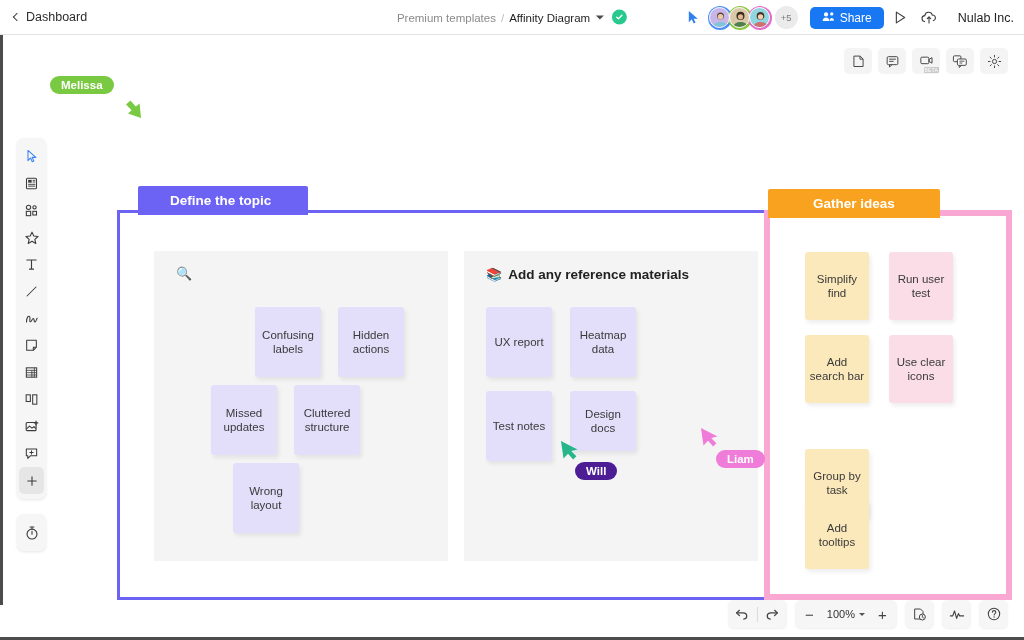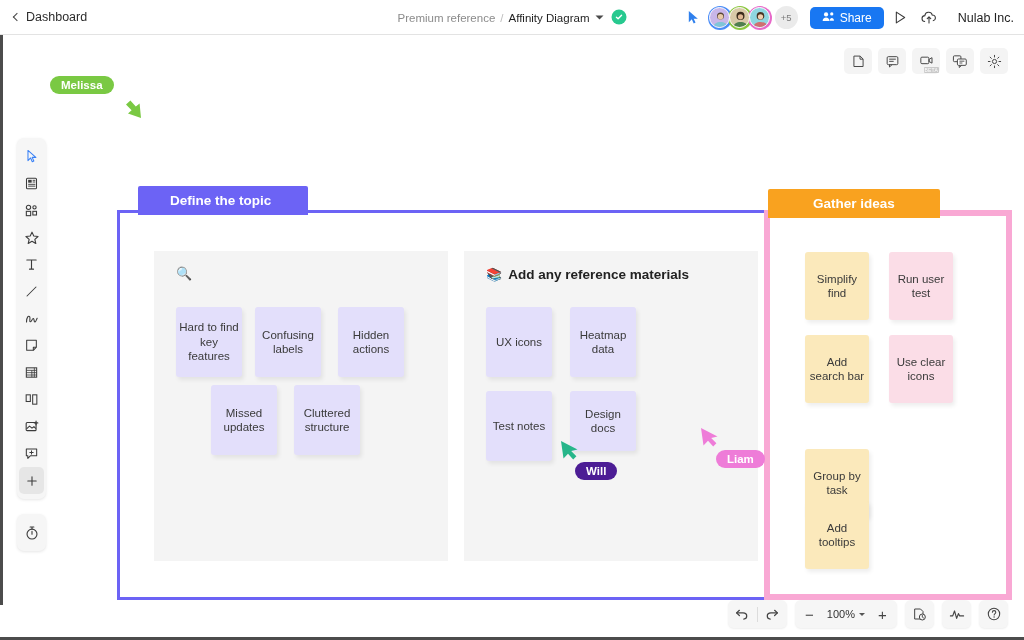--- a/index.html
+++ b/index.html
@@ -218,21 +218,21 @@
 
 <div id="app">
 
   <div class="topbar">
     <div class="back-btn">
       <span class="chev-left"></span>
       <span>Dashboard</span>
     </div>
 
     <div class="breadcrumb">
-      <span class="bc-muted">Premium reference</span>
+      <span class="bc-muted">Premium templates</span>
       <span class="bc-sep">/</span>
       <span class="bc-strong">Affinity Diagram</span>
       <span class="caret-down"></span>
       <span class="ok-badge">
         <svg width="9" height="9" viewBox="0 0 12 12">
             <path d="M2.5 6.2 L4.8 8.4 L9.4 3.6" stroke="#fff" stroke-width="1.8" fill="none" stroke-linecap="round" stroke-linejoin="round"></path>
           </svg>
       </span>
     </div>
 
@@ -425,33 +425,33 @@
       </div>
     </div>
 
     <div class="frame" id="frame-define">
       <div class="frame-title">Define the topic</div>
 
       <div class="group" style="left:34px; top:38px; width:294px; height:310px;">
         <div class="group-head">
           <span class="group-emoji">🔍</span>
         </div>
-        <div class="note purple" style="left:22px; top:56px; width:66px; height:70px;">Hard to find key features</div>
         <div class="note purple" style="left:101px; top:56px; width:66px; height:70px;">Confusing labels</div>
         <div class="note purple" style="left:184px; top:56px; width:66px; height:70px;">Hidden actions</div>
         <div class="note purple" style="left:57px; top:134px; width:66px; height:70px;">Missed updates</div>
         <div class="note purple" style="left:140px; top:134px; width:66px; height:70px;">Cluttered structure</div>
+        <div class="note purple" style="left:79px; top:212px; width:66px; height:70px;">Wrong layout</div>
       </div>
 
       <div class="group" style="left:344px; top:38px; width:294px; height:310px;">
         <div class="group-head">
           <span class="group-emoji">📚</span>
           <span>Add any reference materials</span>
         </div>
-        <div class="note purple" style="left:22px; top:56px; width:66px; height:70px;">UX icons</div>
+        <div class="note purple" style="left:22px; top:56px; width:66px; height:70px;">UX report</div>
         <div class="note purple" style="left:106px; top:56px; width:66px; height:70px;">Heatmap data</div>
         <div class="note purple" style="left:22px; top:140px; width:66px; height:70px;">Test notes</div>
         <div class="note purple" style="left:106px; top:140px; width:66px; height:60px;">Design docs</div>
       </div>
     </div>
 
     <div class="frame" id="frame-gather">
       <div class="frame-title">Gather ideas</div>
       <div class="note yellow" style="left:35px; top:36px; width:64px; height:68px;">Simplify find</div>
       <div class="note pink" style="left:119px; top:36px; width:64px; height:68px;">Run user test</div>

